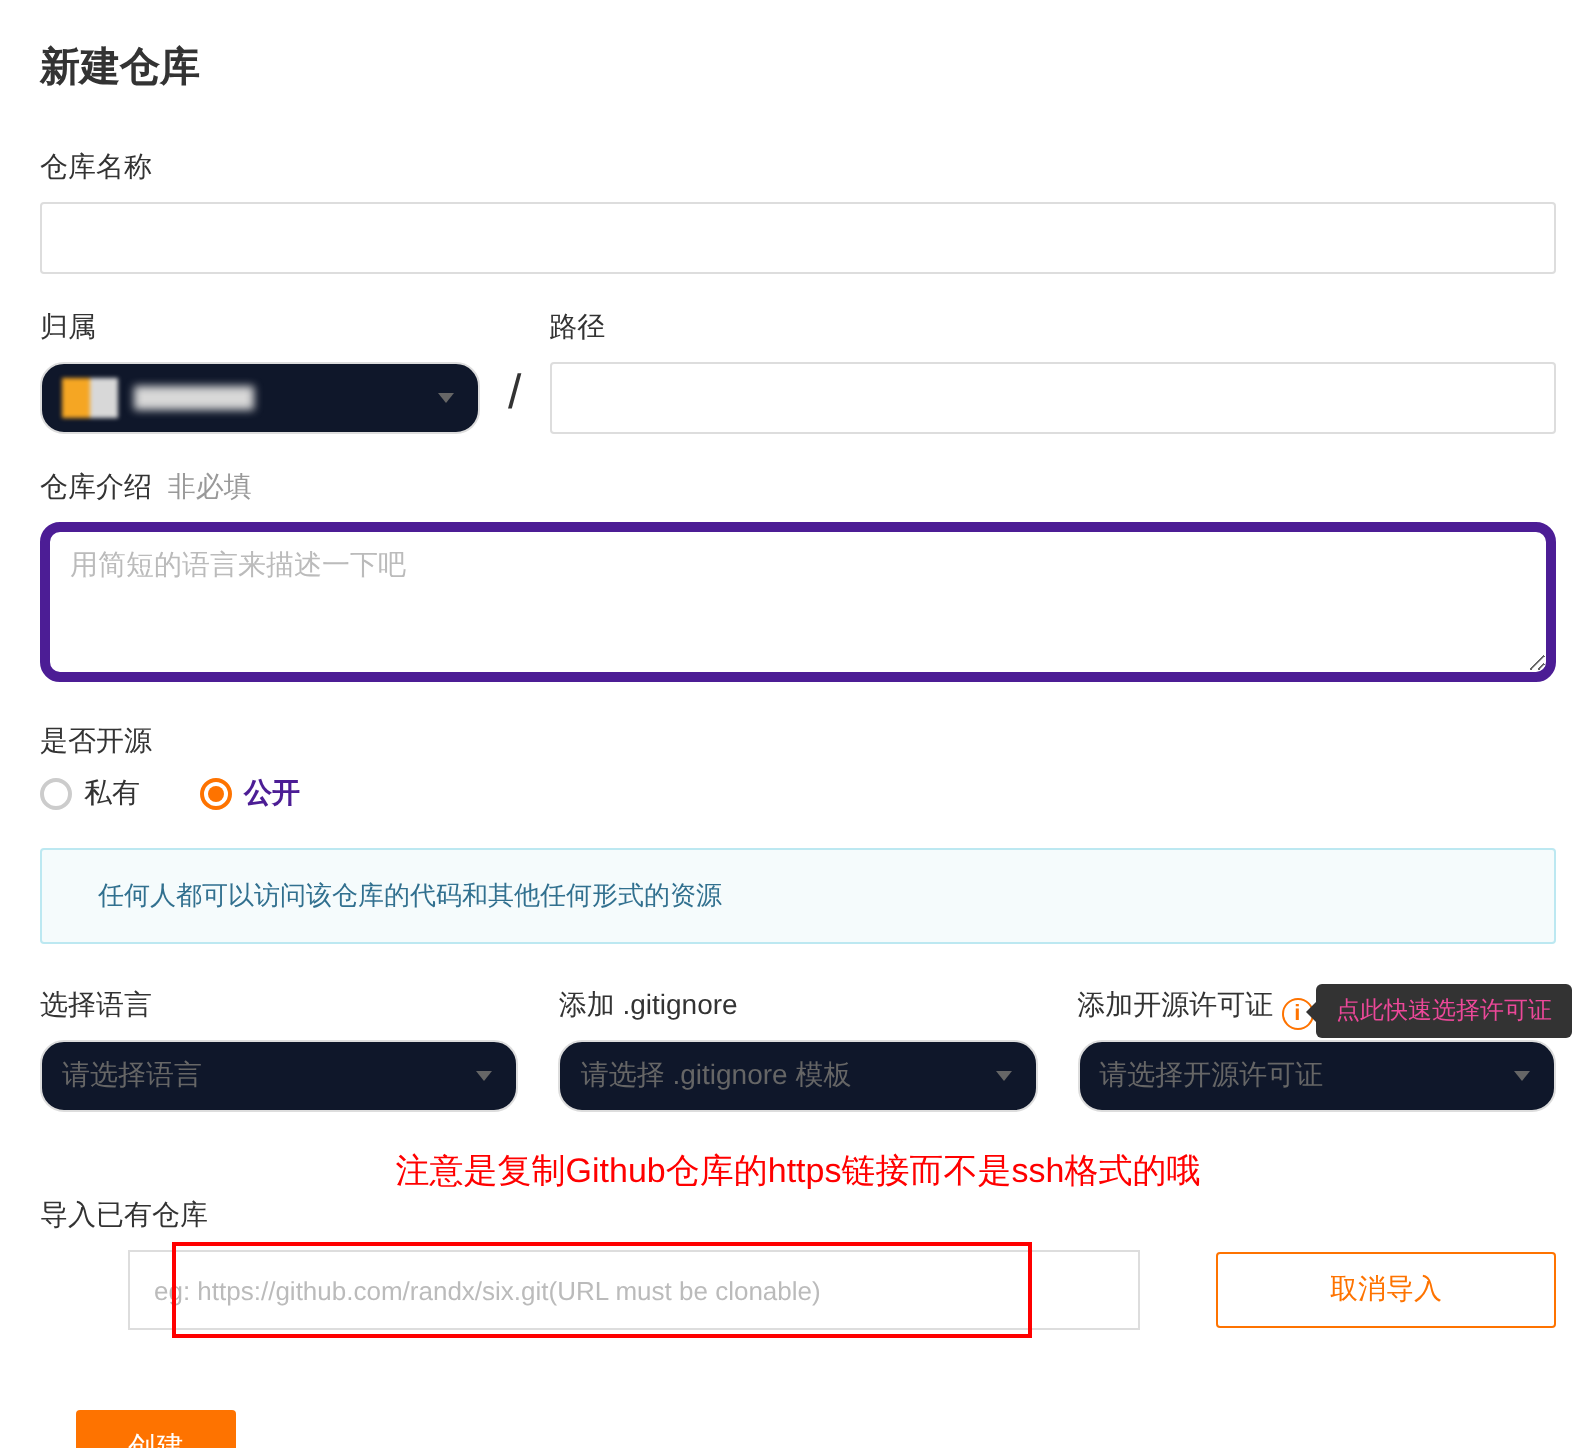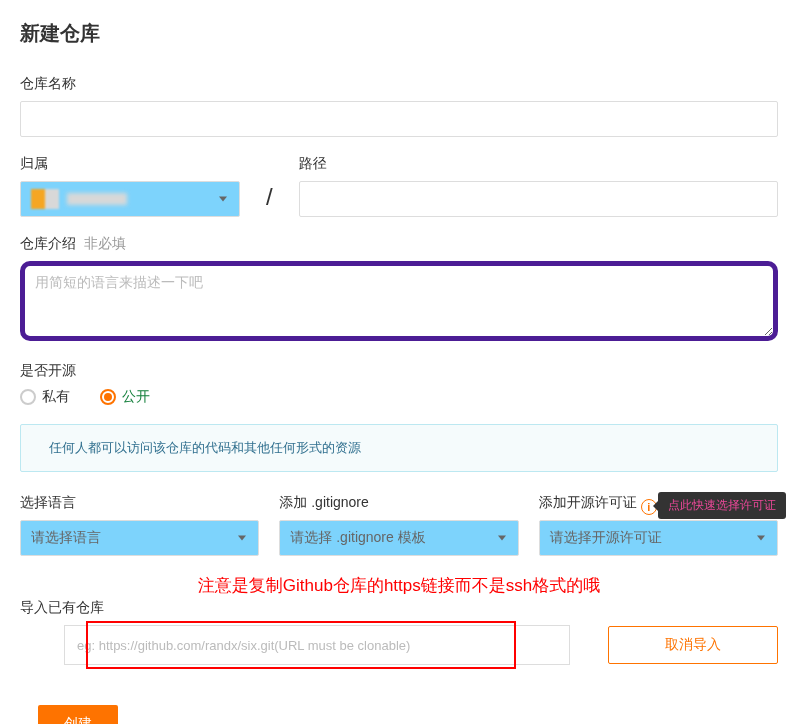--- a/index.html
+++ b/index.html
@@ -3,35 +3,35 @@
   <meta charset="utf-8">
   <style>
     * { box-sizing: border-box; margin: 0; padding: 0; }
     body { font-family: "Microsoft YaHei", "PingFang SC", Arial, sans-serif; font-size: 14px; color: #333; padding: 20px; width: 798px; }
     h2 { font-size: 20px; font-weight: bold; margin-bottom: 28px; }
     .field { margin-bottom: 18px; }
     .label { font-size: 14px; color: #333; margin-bottom: 8px; display: block; font-weight: 500; }
     .label .optional { color: #999; font-weight: normal; margin-left: 4px; }
     .input { width: 100%; height: 36px; border: 1px solid #ddd; border-radius: 2px; padding: 6px 10px; font-size: 14px; outline: none; }
     .textarea { width: 100%; min-height: 80px; border: 5px solid #4c1d95; border-radius: 10px; padding: 8px 10px; font-size: 14px; outline: none; resize: vertical; font-family: inherit; }
-    .row { display: flex; align-items: flex-end; gap: 26px; }
+    .row { display: flex; align-items: flex-end; gap: 14px; }
     .col-owner { width: 220px; }
     .col-slash { font-size: 24px; color: #333; padding-bottom: 6px; }
     .col-path { flex: 1; }
-    .select { position: relative; width: 100%; height: 36px; border: 1px solid #ddd; border-radius: 2px; padding: 6px 28px 6px 10px; font-size: 14px; background: #7dd3fc; display: flex; align-items: center; cursor: pointer; color: #666; }
+    .select { position: relative; width: 100%; height: 36px; border: 1px solid #ddd; border-radius: 12px; padding: 6px 28px 6px 10px; font-size: 14px; background: #0f172a; display: flex; align-items: center; cursor: pointer; color: #666; }
     .select::after { content: ""; position: absolute; right: 12px; top: 50%; transform: translateY(-50%); border-left: 4px solid transparent; border-right: 4px solid transparent; border-top: 5px solid #666; }
     .owner-select { display: flex; align-items: center; gap: 8px; }
     .avatar { width: 28px; height: 20px; background: linear-gradient(90deg, #f5a623 0%, #f5a623 50%, #d8d8d8 50%, #d8d8d8 100%); filter: blur(1px); }
     .owner-name { width: 60px; height: 12px; background: #d8d8d8; filter: blur(2px); }
     .radio-group { display: flex; gap: 30px; align-items: center; }
     .radio-item { display: flex; align-items: center; gap: 6px; cursor: pointer; }
     .radio { width: 16px; height: 16px; border: 2px solid #ccc; border-radius: 50%; display: inline-block; position: relative; }
     .radio.checked { border-color: #fe7300; }
     .radio.checked::after { content: ""; position: absolute; width: 8px; height: 8px; background: #fe7300; border-radius: 50%; top: 2px; left: 2px; }
-    .radio-label-selected { color: #15803d; font-weight: 400; }
+    .radio-label-selected { color: #4c1d95; font-weight: 700; }
     .info-box { border: 1px solid #bce8f1; background: #f5fbfc; color: #31708f; padding: 14px 28px; border-radius: 2px; margin-bottom: 22px; font-size: 13px; }
     .triple { display: flex; gap: 20px; position: relative; }
     .triple .col { flex: 1; }
     .license-wrap { display: flex; align-items: center; gap: 4px; position: relative; }
     .info-icon { width: 16px; height: 16px; border: 1.5px solid #fe7300; color: #fe7300; border-radius: 50%; display: inline-flex; align-items: center; justify-content: center; font-size: 11px; font-weight: bold; }
     .tooltip { position: absolute; right: -8px; top: -2px; background: #333; color: #ec4899; padding: 5px 10px; font-size: 12px; border-radius: 3px; white-space: nowrap; transform: translateX(0); }
     .tooltip::before { content: ""; position: absolute; left: -5px; top: 50%; transform: translateY(-50%); border-top: 5px solid transparent; border-bottom: 5px solid transparent; border-right: 5px solid #333; }
     .annotation { color: #ff0000; font-size: 17px; text-align: center; margin: 6px 0 2px; font-weight: 500; }
     .import-row { display: flex; gap: 20px; align-items: center; margin-top: 8px; }
     .import-input-wrap { flex: 1; position: relative; margin-left: 44px; }

